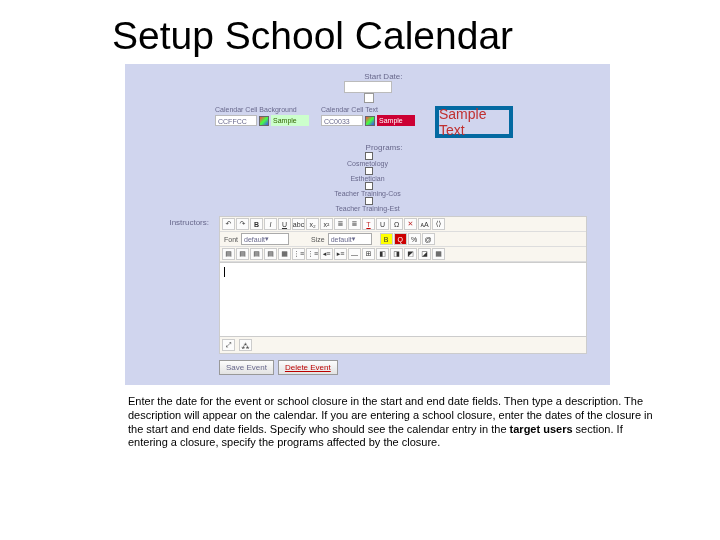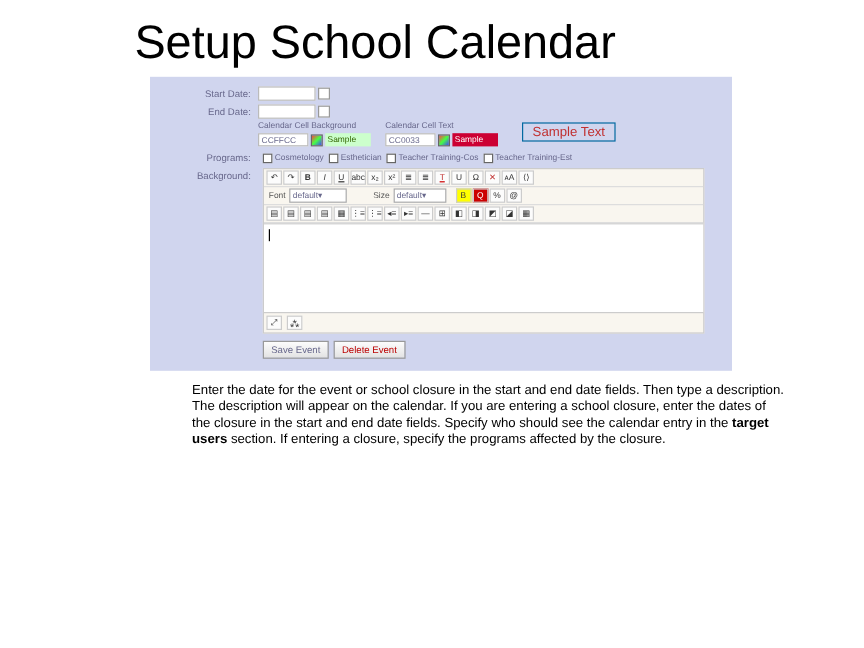--- a/index.html
+++ b/index.html
@@ -21,20 +21,21 @@
     margin: 0 110px 0 125px;
     background: #d0d5ee;
     padding: 8px 8px 10px 8px;
     font-size: 8px;
     color: #68688c;
   }
   .row {
     display: flex;
     align-items: center;
     margin-bottom: 3px;
+    flex-direction: column;
   }
   .label {
     width: 82px;
     text-align: right;
     padding-right: 6px;
     font-size: 8px;
   }
   .input {
     background: #fff;
     border: 1px solid #bbb;
@@ -82,28 +83,28 @@
   .color-picker {
     width: 10px;
     height: 10px;
     border: 1px solid #666;
     background: linear-gradient(135deg,#f44,#4f4,#44f);
   }
   .sample-swatch { height: 11px; width: 38px; font-size: 7px; line-height: 11px; padding-left: 2px; }
   .sw-bg { background: #ccffcc; color: #336600; }
   .sw-text { background: #cc0033; color: #fff; }
   .sample-box {
-    border: 1px solid #0369a1;
+    border: 4px solid #0369a1;
     width: 78px;
-    height: 16px;
+    height: 32px;
     display: flex;
     align-items: center;
     justify-content: center;
     color: #cc0033;
-    font-size: 11px;
+    font-size: 14px;
     margin-left: 8px;
   }
   .radio, .chk {
     width: 8px; height: 8px;
     border: 1px solid #666;
     display: inline-block;
     margin: 0 2px 0 4px;
     background: #fff;
   }
   .radio { border-radius: 50%; }
@@ -174,49 +175,43 @@
     margin: 6px 0 0 86px;
     display: flex;
     gap: 4px;
   }
   .btn {
     border: 1px solid #999;
     background: linear-gradient(#fcfcfc,#e3e3e3);
     font-size: 8px;
     padding: 2px 6px;
   }
-  .btn.del { color: #b00; }
+  .btn.del { color: #b00; text-decoration: underline; }
   .instructions {
     font-size: 11px;
     line-height: 1.25;
     padding: 10px 66px 0 128px;
-    margin-left: 32px;
   }
   .red { color: #c03030; }
   .hl-bg { background: #ffff00; }
   .hl-A { background: #c00; color: #fff; }
 </style>
 </head>
 <body>
 
 <div class="title">Setup School Calendar</div>
 
 <div class="panel">
 
   <div class="row">
     <div class="label">Start Date:</div>
     <div class="input date-input"></div>
     <span class="cal-icon"></span>
   </div>
 
-  <div class="row">
-    <div class="label">End Date:</div>
-    <div class="input date-input"></div>
-    <span class="cal-icon"></span>
-  </div>
 
 
   <div class="color-row">
     <div style="width:82px"></div>
     <div class="color-block">
       <div class="color-block-label">Calendar Cell Background</div>
       <div class="color-inline">
         <div class="color-input">CCFFCC</div>
         <div class="color-picker"></div>
         <div class="sample-swatch sw-bg">Sample</div>
@@ -241,21 +236,21 @@
     <span class="chk"></span>
       <span>Esthetician</span>
     <span class="chk"></span>
       <span>Teacher Training-Cos</span>
     <span class="chk"></span>
       <span>Teacher Training-Est</span>
   </div>
 
 
   <div class="row" style="align-items:flex-start;margin-top:4px;">
-    <div class="label" style="padding-top:2px;">Background:</div>
+    <div class="label" style="padding-top:2px;">Instructors:</div>
   </div>
 
   <div class="editor-wrap" style="margin-top:-14px;">
     <div class="toolbar-row">
       <div class="tb-btn">↶</div>
       <div class="tb-btn">↷</div>
       <div class="tb-btn" style="font-weight:bold;">B</div>
       <div class="tb-btn" style="font-style:italic;">I</div>
       <div class="tb-btn" style="text-decoration:underline;">U</div>
       <div class="tb-btn">abc</div>

